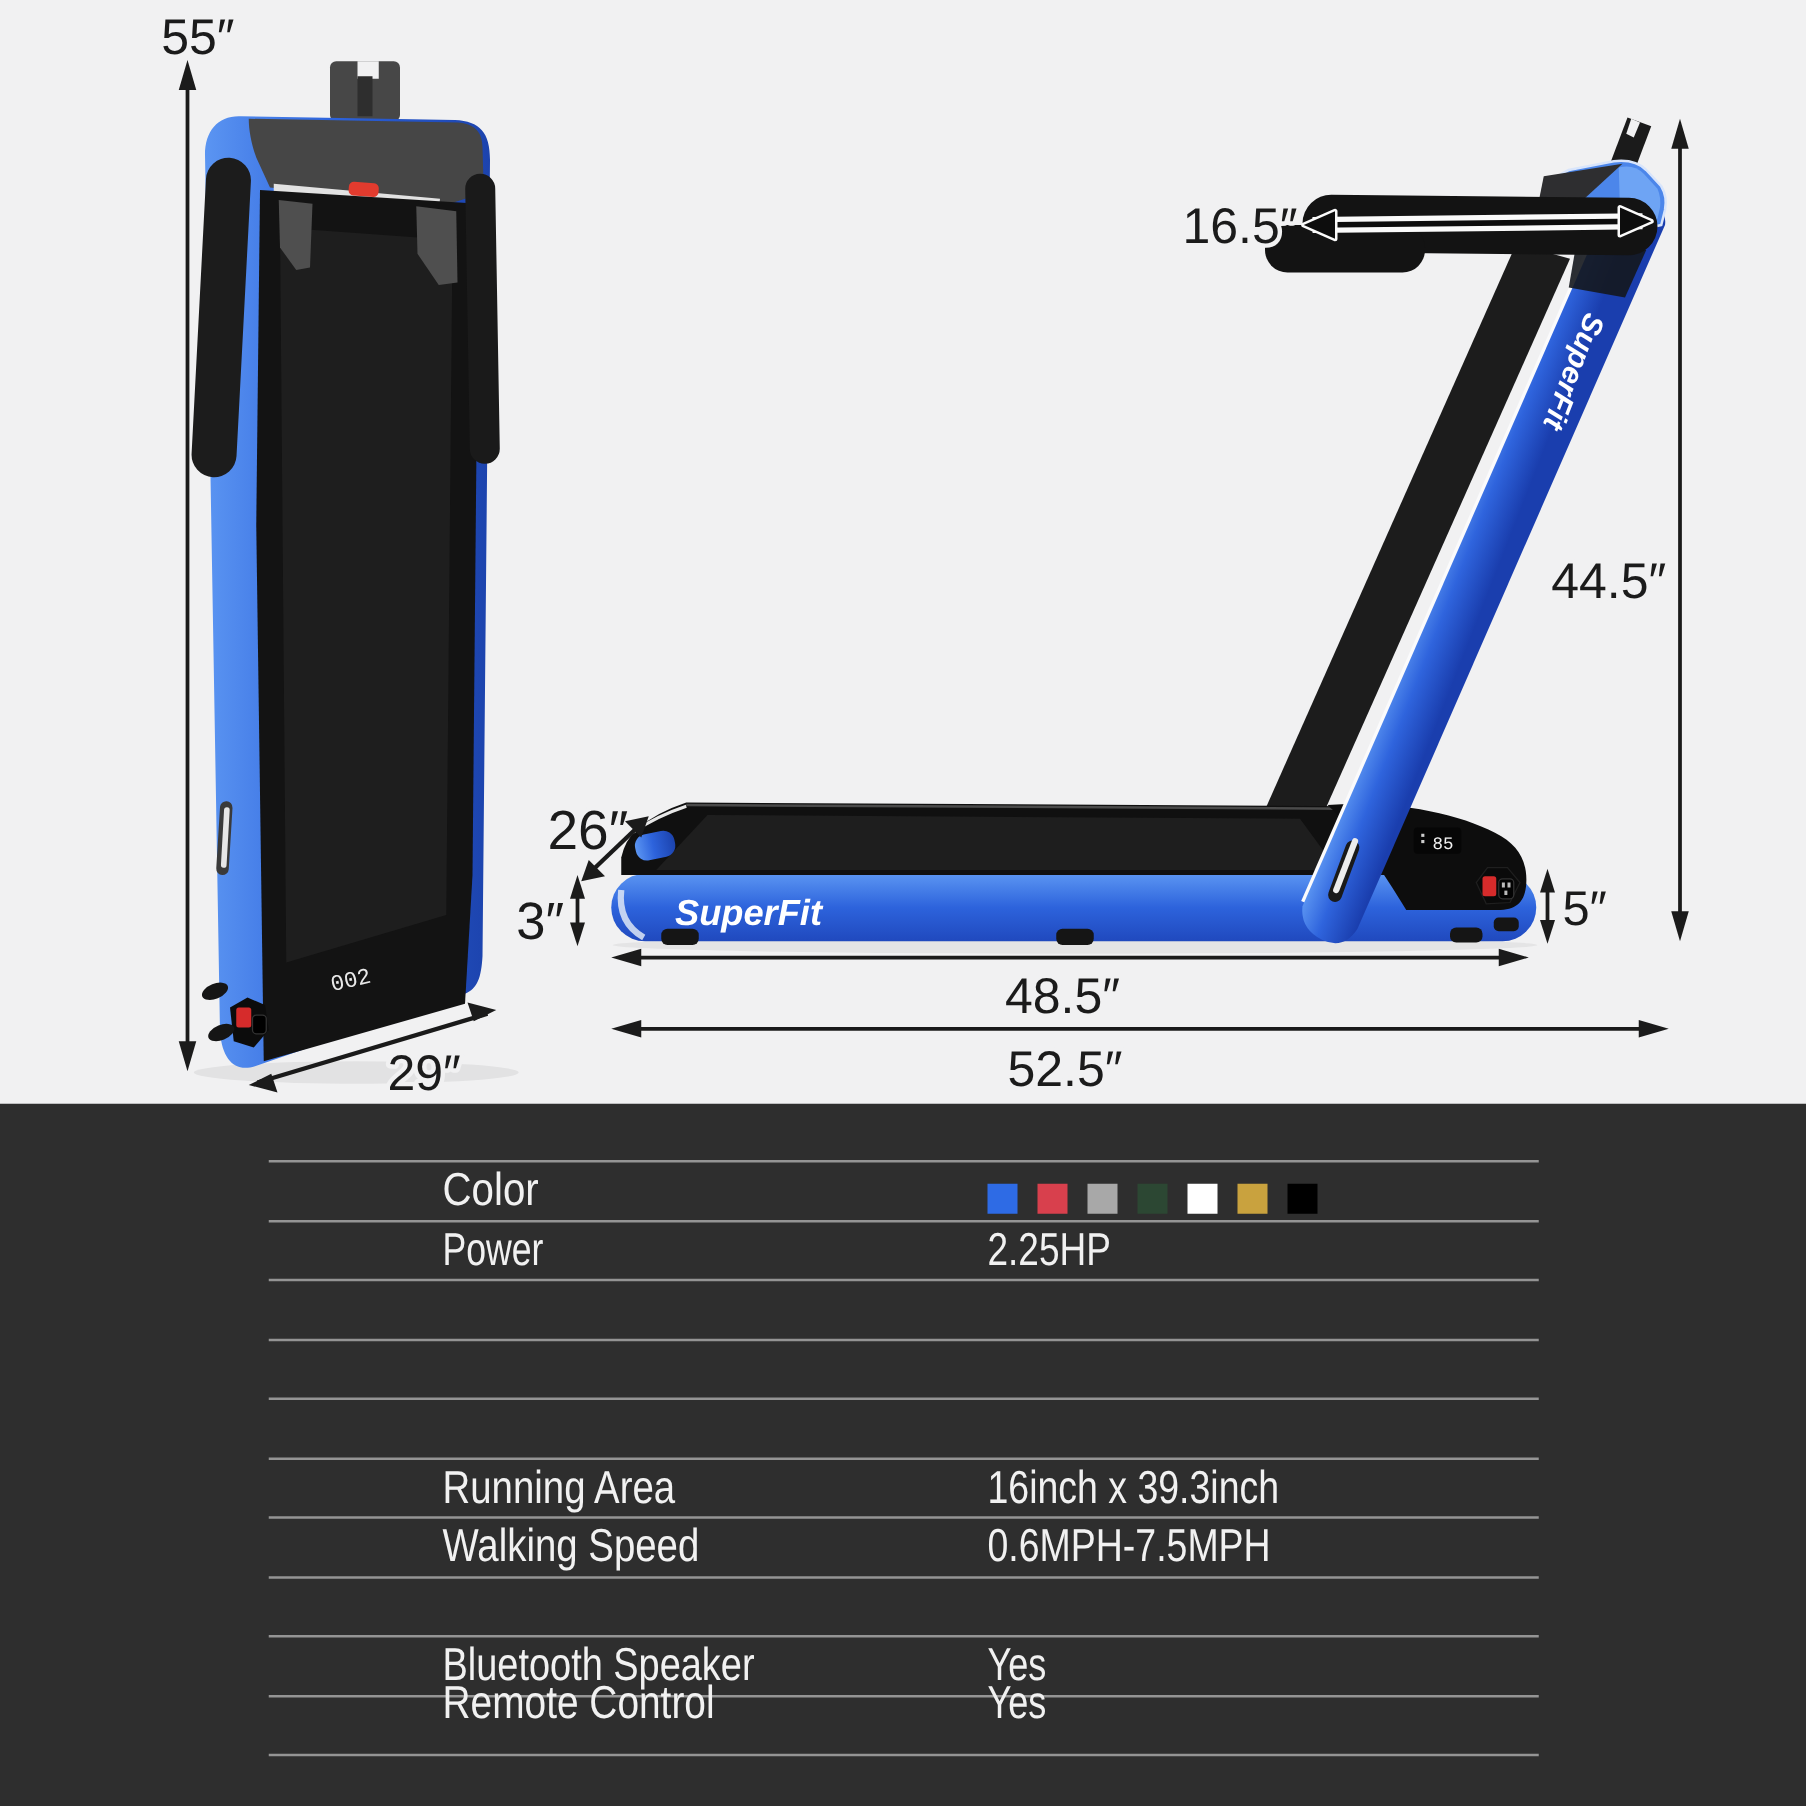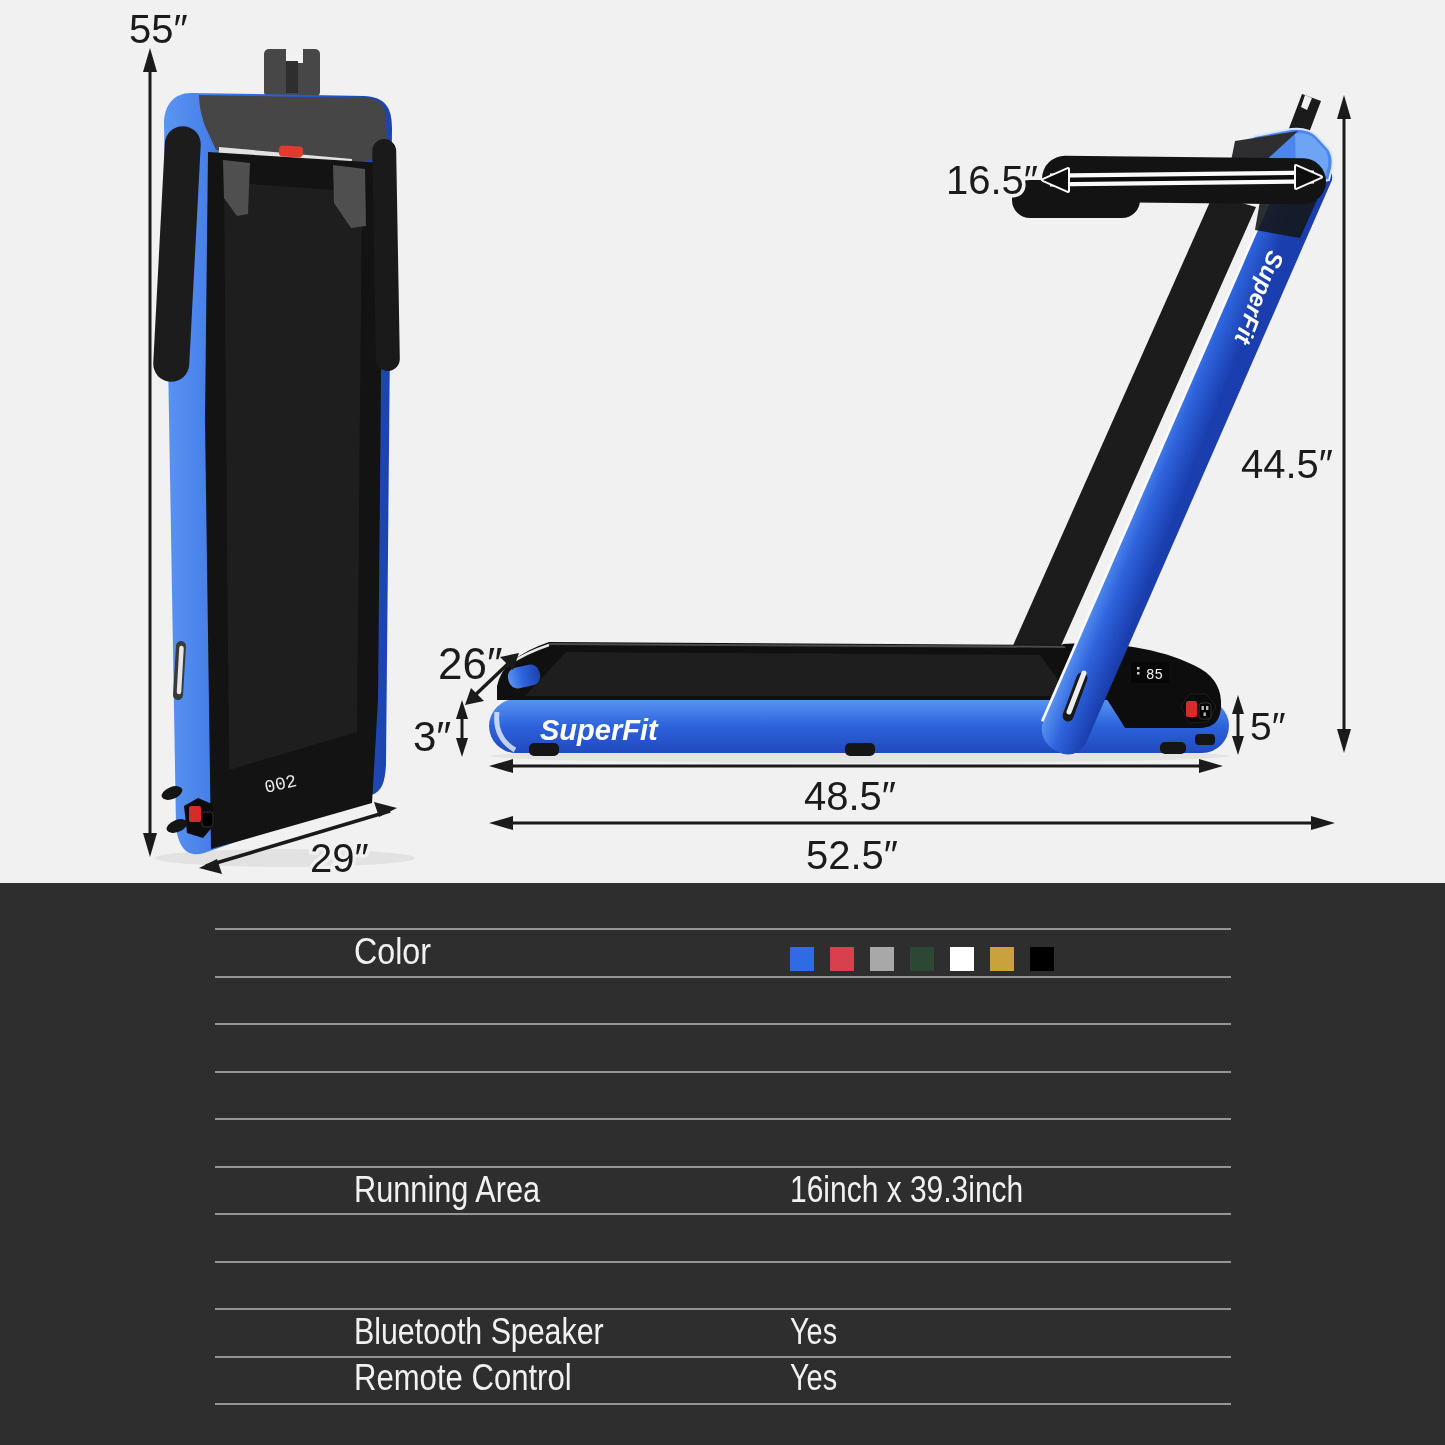--- a/index.html
+++ b/index.html
@@ -190,26 +190,34 @@
   <div class="ln" style="top:330px"></div>
   <div class="ln" style="top:377.5px"></div>
   <div class="ln" style="top:425px"></div>
   <div class="ln" style="top:472.5px"></div>
   <div class="ln" style="top:520px"></div>
 
   <div class="row" style="top:45px">
         <span class="lab" style="transform:scaleX(0.87)">Color</span>
         <span class="val" style="top:4.5px"><span class="sw" style="background:#2e6be5"></span><span class="sw" style="background:#d8404d"></span><span class="sw" style="background:#a8a8a8"></span><span class="sw" style="background:#2c4733"></span><span class="sw" style="background:#ffffff"></span><span class="sw" style="background:#c9a23e"></span><span class="sw" style="background:#000000"></span></span>
       </div>
+  <div class="row" style="top:92.5px">
+        <span class="lab" style="transform:scaleX(0.77)">Power</span>
+        <span class="val" style="transform:scaleX(0.8)">2.25HP</span>
+      </div>
   <div class="row" style="top:282.5px">
         <span class="lab" style="transform:scaleX(0.83)">Running Area</span>
         <span class="val" style="transform:scaleX(0.81)">16inch x 39.3inch</span>
       </div>
+  <div class="row" style="top:330px">
+        <span class="lab" style="transform:scaleX(0.83)">Walking Speed</span>
+        <span class="val" style="transform:scaleX(0.81)">0.6MPH-7.5MPH</span>
+      </div>
   <div class="row" style="top:425px">
         <span class="lab" style="transform:scaleX(0.82)">Bluetooth Speaker</span>
         <span class="val" style="transform:scaleX(0.78)">Yes</span>
       </div>
-  <div class="row" style="top:471px">
+  <div class="row" style="top:455px">
         <span class="lab" style="transform:scaleX(0.84)">Remote Control</span>
         <span class="val" style="transform:scaleX(0.78)">Yes</span>
       </div>
 </div>
 </div>
 
 </body></html>

